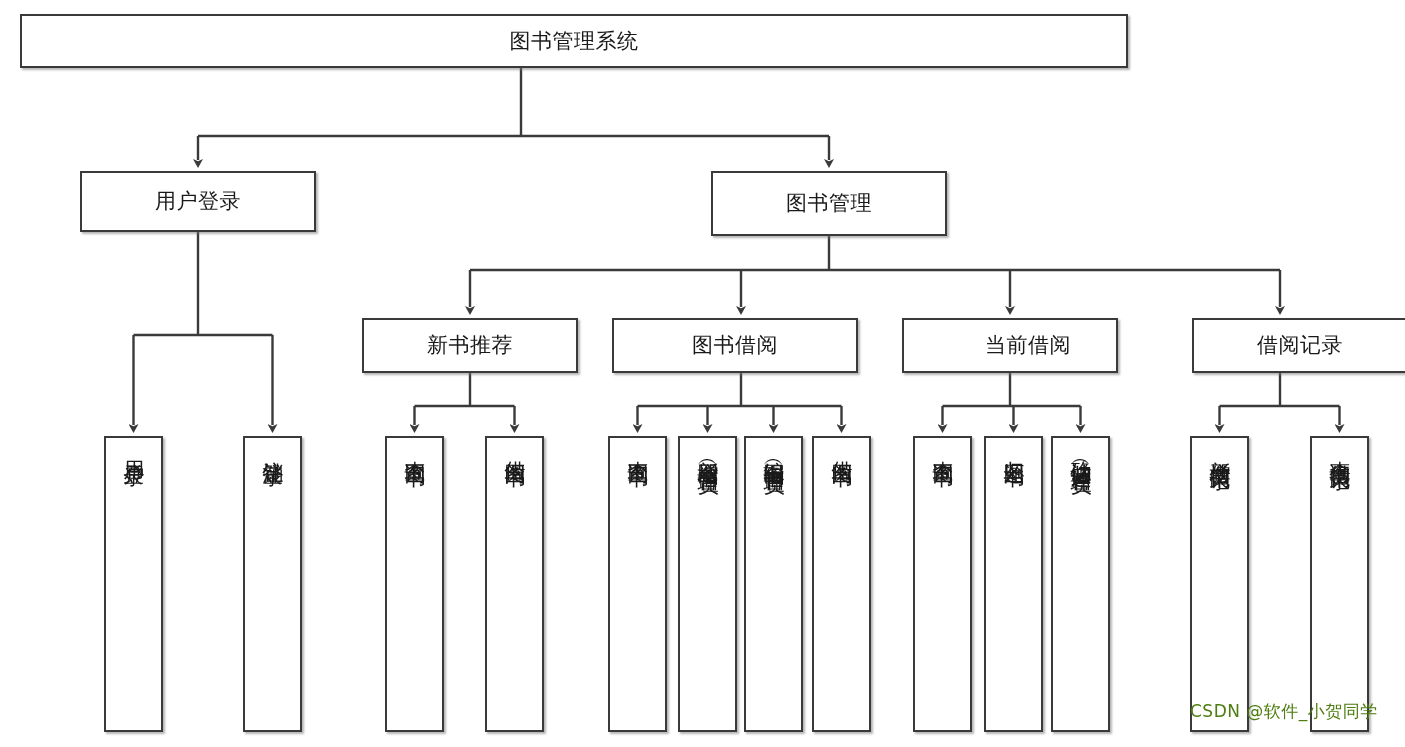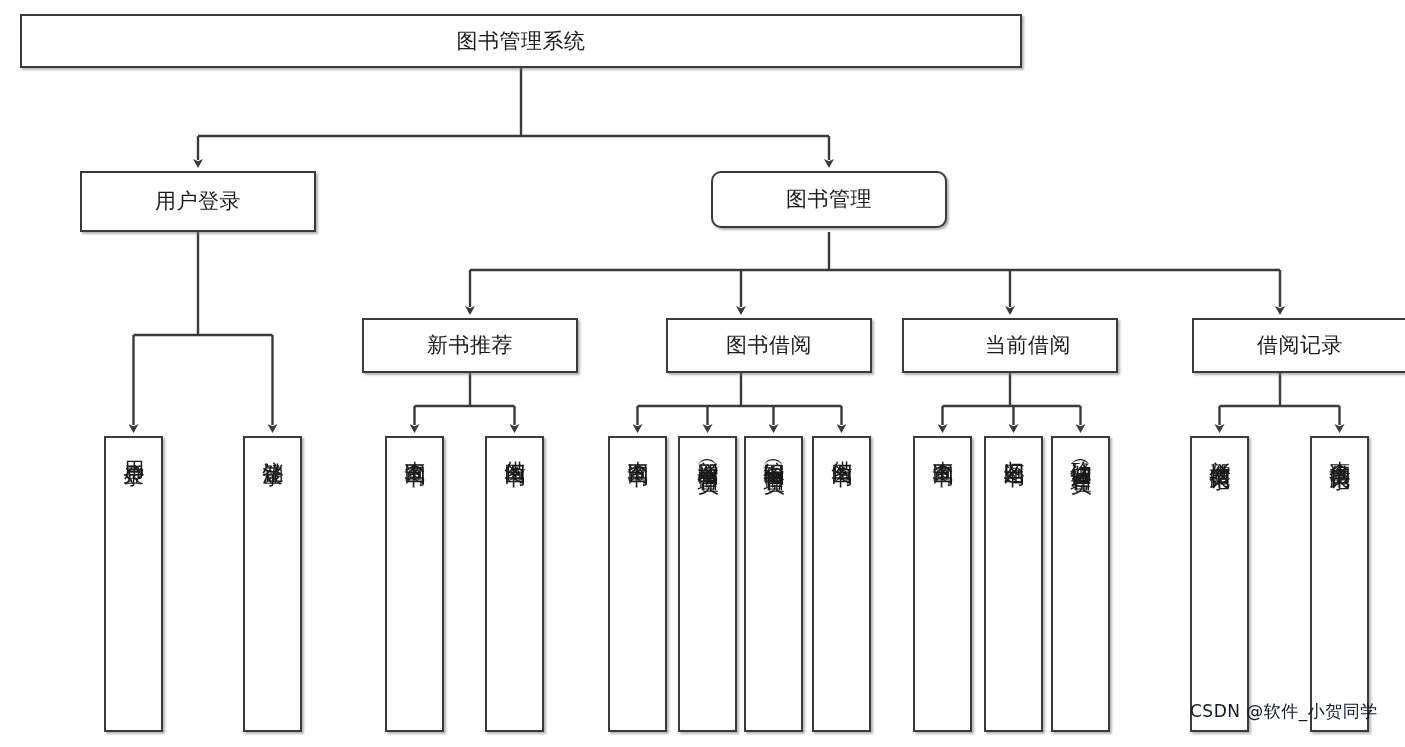--- a/index.html
+++ b/index.html
@@ -107,33 +107,33 @@
         <line x1="1013.5" y1="406" x2="1013.5" y2="425" stroke="#3a3a3a" stroke-width="2.4" marker-end="url(#arrowhead)"></line>
         <line x1="1080.5" y1="406" x2="1080.5" y2="425" stroke="#3a3a3a" stroke-width="2.4" marker-end="url(#arrowhead)"></line>
         <line x1="1280" y1="373" x2="1280" y2="406" stroke="#3a3a3a" stroke-width="2.4"></line>
         <line x1="1219.5" y1="406" x2="1339.5" y2="406" stroke="#3a3a3a" stroke-width="2.4"></line>
         <line x1="1219.5" y1="406" x2="1219.5" y2="425" stroke="#3a3a3a" stroke-width="2.4" marker-end="url(#arrowhead)"></line>
         <line x1="1339.5" y1="406" x2="1339.5" y2="425" stroke="#3a3a3a" stroke-width="2.4" marker-end="url(#arrowhead)"></line>
       </g>
   </svg>
 
   <div id="nodes-group">
-      <div class="node horizontal" style="left: 20px; top: 14px; width: 1002px; height: 54px;">
+      <div class="node horizontal" style="left: 20px; top: 14px; width: 1108px; height: 54px;">
         <span class="node-label">图书管理系统</span>
       </div>
       <div class="node horizontal" style="left: 80px; top: 171px; width: 236px; height: 61px;">
         <span class="node-label">用户登录</span>
       </div>
-      <div class="node horizontal" style="left: 711px; top: 171px; width: 236px; height: 57px; border-radius: 10px;">
+      <div class="node horizontal" style="left: 711px; top: 171px; width: 236px; height: 65px;">
         <span class="node-label">图书管理</span>
       </div>
       <div class="node horizontal" style="left: 362px; top: 318px; width: 216px; height: 55px; align-items: center;">
         <span class="node-label">新书推荐</span>
       </div>
-      <div class="node horizontal" style="left: 666px; top: 318px; width: 206px; height: 55px;">
+      <div class="node horizontal" style="left: 612px; top: 318px; width: 246px; height: 55px;">
         <span class="node-label">图书借阅</span>
       </div>
       <div class="node horizontal" style="left: 902px; top: 318px; width: 216px; height: 55px; padding-left: 36px;">
         <span class="node-label">当前借阅</span>
       </div>
       <div class="node horizontal" style="left: 1172px; top: 318px; width: 216px; height: 55px; margin-left: 20px;">
         <span class="node-label">借阅记录</span>
       </div>
       <div class="node vertical" style="left: 104px; top: 436px; width: 59px; height: 296px;">
         <span class="node-label">用户登录</span>
@@ -169,14 +169,14 @@
         <span class="node-label">确认归还（管理员）</span>
       </div>
       <div class="node vertical" style="left: 1190px; top: 436px; width: 59px; height: 296px;">
         <span class="node-label">新增借阅记录</span>
       </div>
       <div class="node vertical" style="left: 1310px; top: 436px; width: 59px; height: 296px;">
         <span class="node-label">查询借阅记录</span>
       </div>
     </div>
 
-  <div class="watermark" style="left: 1190px; top: 700px; color: #0f172a;">CSDN @软件_小贺同学</div>
+  <div class="watermark" style="left: 1190px; top: 700px; color: #4d7c0f;">CSDN @软件_小贺同学</div>
 </div>
 
 </body></html>

